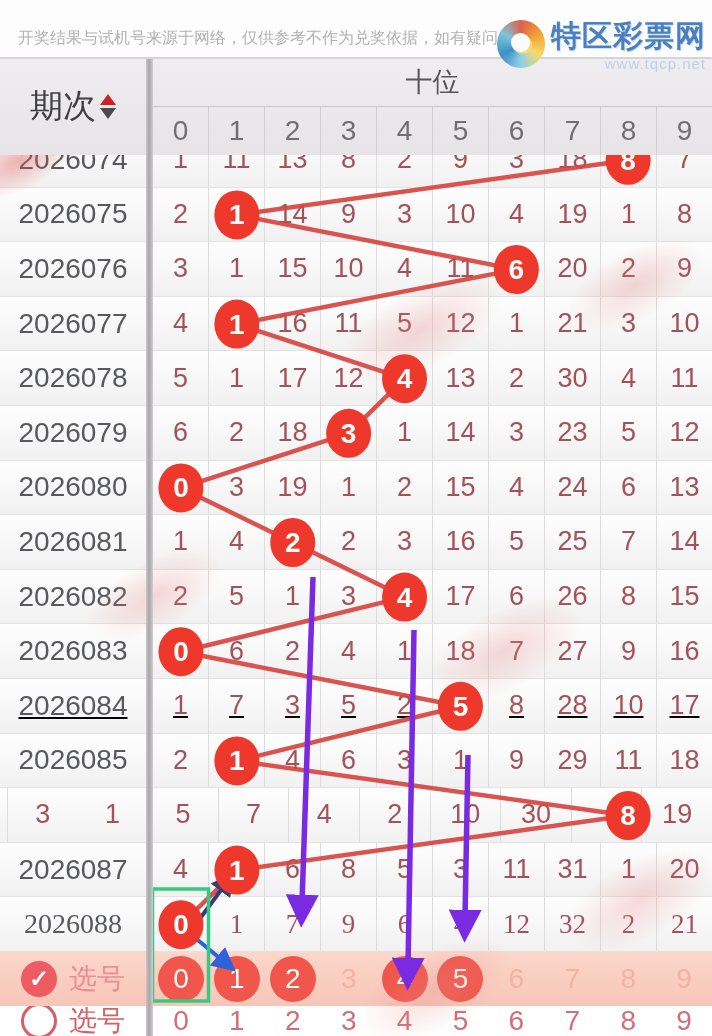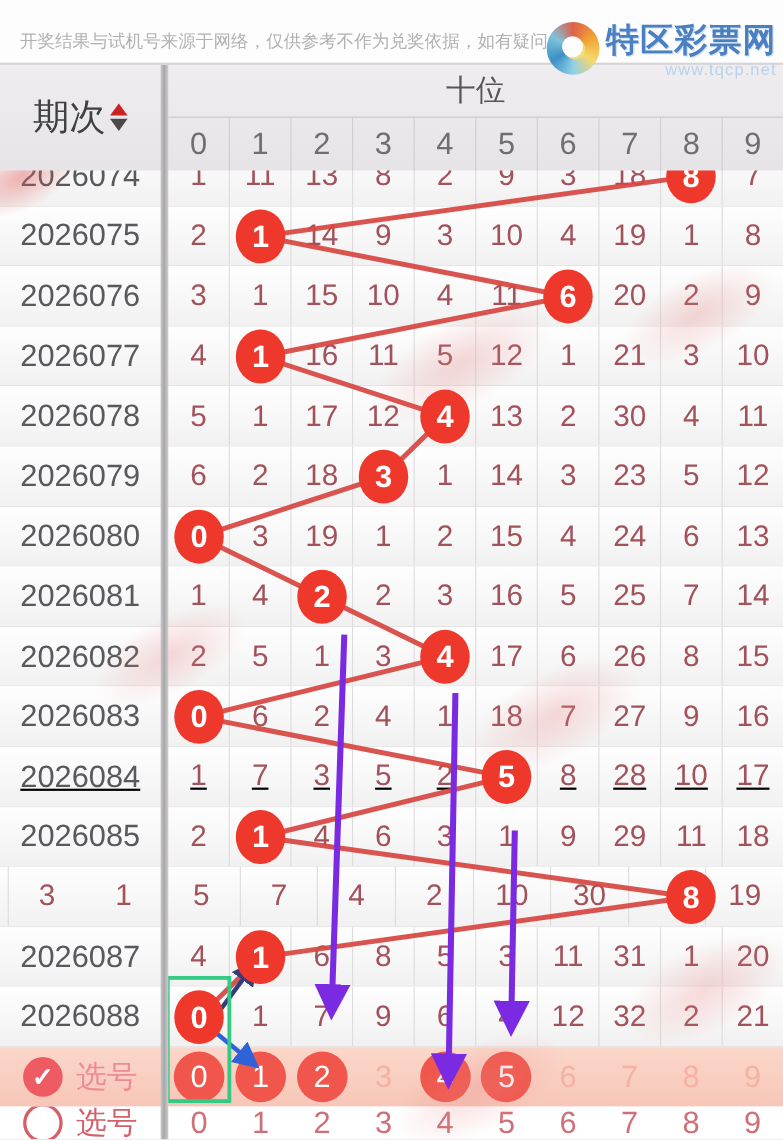--- a/index.html
+++ b/index.html
@@ -269,21 +269,21 @@
         <div class="vcell"></div>
         <div class="vcell">6</div>
         <div class="vcell">8</div>
         <div class="vcell">5</div>
         <div class="vcell">3</div>
         <div class="vcell">11</div>
         <div class="vcell">31</div>
         <div class="vcell">1</div>
         <div class="vcell">20</div>
       </div>
-      <div class="trow" style="top: 897.4px; height: 54.6px;">
+      <div class="trow" style="top: 897.4px; height: 54.6px; font-family: Liberation Serif, serif;">
         <div class="pcell">2026088</div>
         <div class="gsep"></div>
         <div class="vcell"></div>
         <div class="vcell">1</div>
         <div class="vcell">7</div>
         <div class="vcell">9</div>
         <div class="vcell">6</div>
         <div class="vcell">4</div>
         <div class="vcell">12</div>
         <div class="vcell">32</div>

